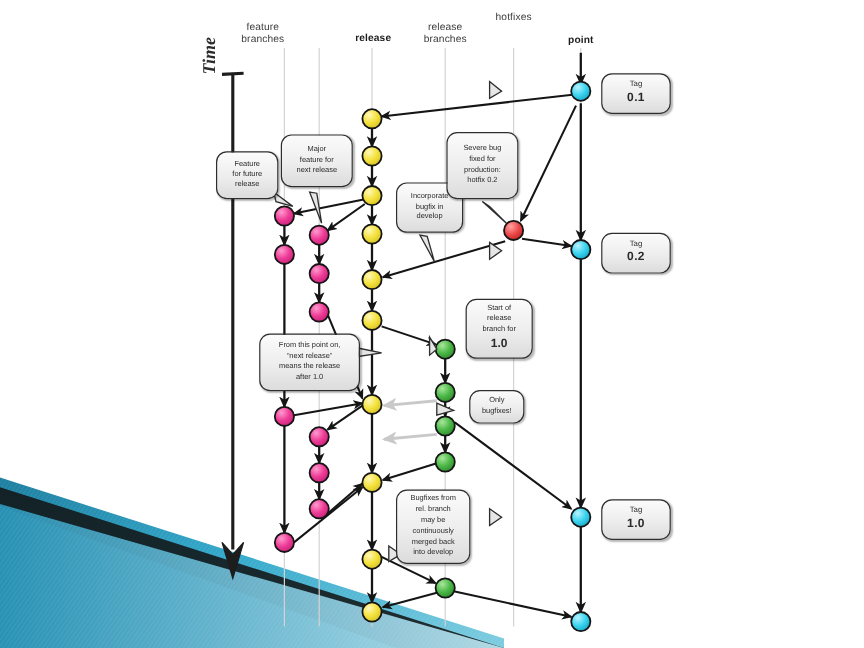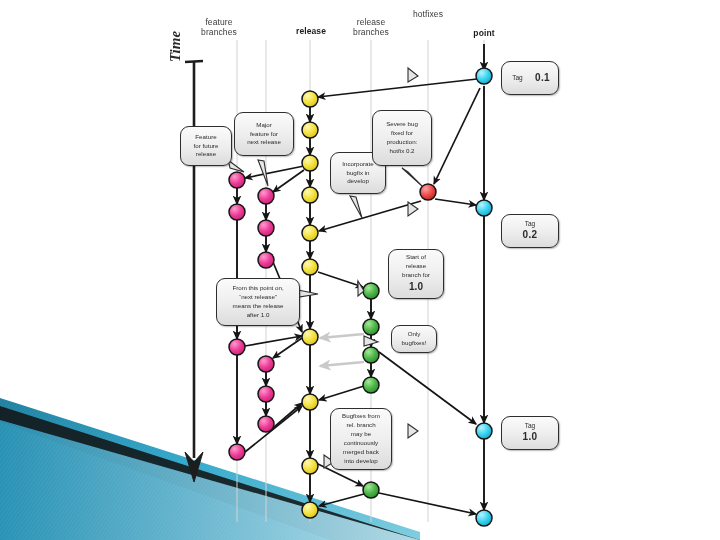--- a/index.html
+++ b/index.html
@@ -337,26 +337,26 @@
 
     <div class="callout" style="left:158px; top:408px; width:62px; height:62px;">
       <span>Bugfixes from
 rel. branch
 may be
 continuously
 merged back
 into develop</span>
     </div>
 
-    <div class="callout tag" style="left:329px; top:61px;  width:58px; height:34px; flex-direction:row;">
+    <div class="callout tag" style="left:329px; top:61px;  width:58px; height:34px; flex-direction:column;">
       <span>Tag</span>
       <span class="tagnum">0.1</span>
     </div>
 
-    <div class="callout tag" style="left:329px; top:194px; width:58px; height:34px; flex-direction:column;margin-top:20px;">
+    <div class="callout tag" style="left:329px; top:194px; width:58px; height:34px; flex-direction:column;">
       <span>Tag</span>
       <span class="tagnum">0.2</span>
     </div>
 
     <div class="callout tag" style="left:329px; top:416px; width:58px; height:34px; flex-direction:column;">
       <span>Tag</span>
       <span class="tagnum">1.0</span>
     </div>
 
   </div>

